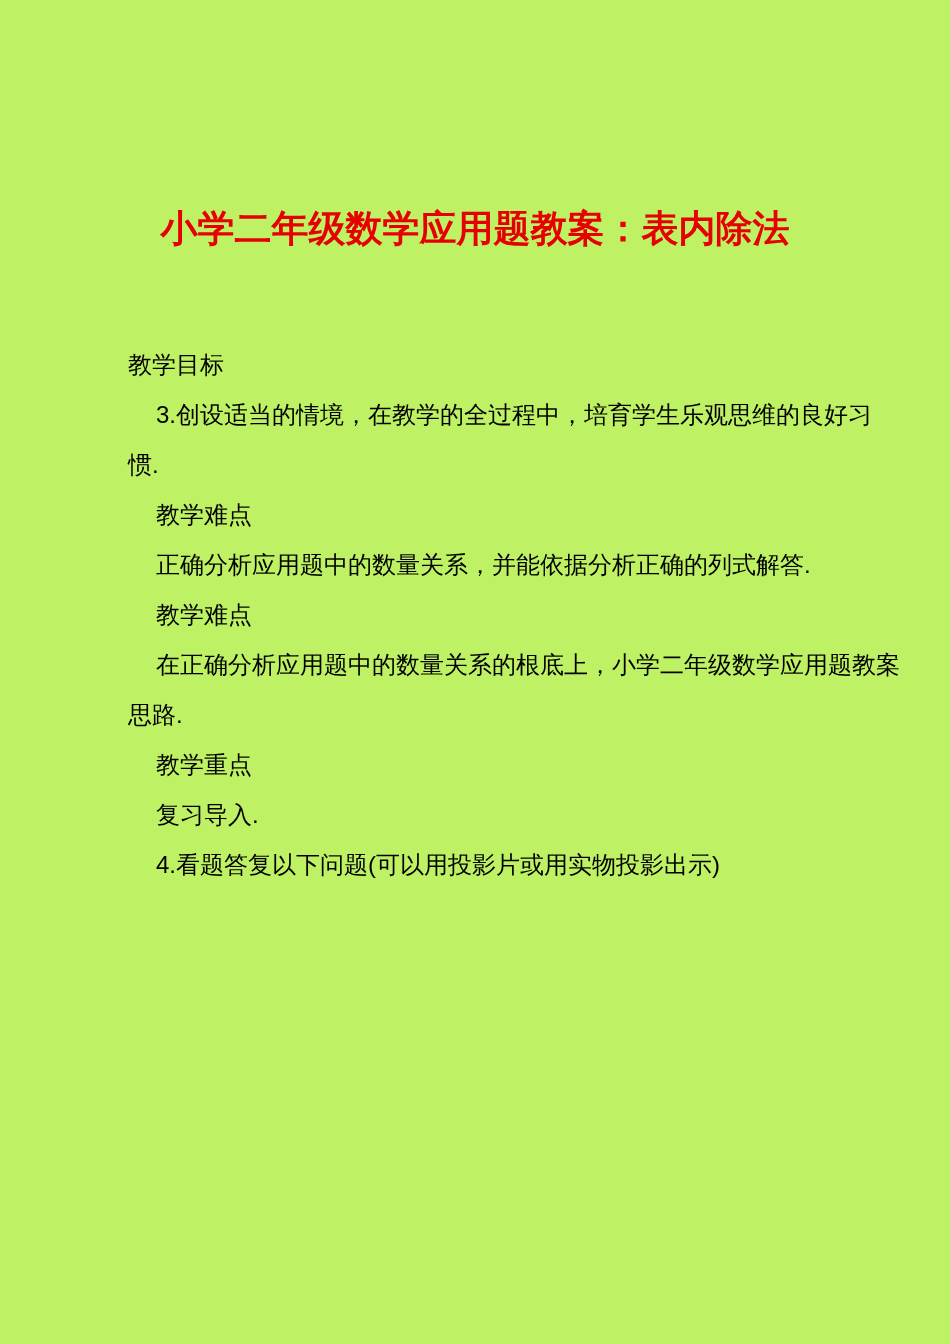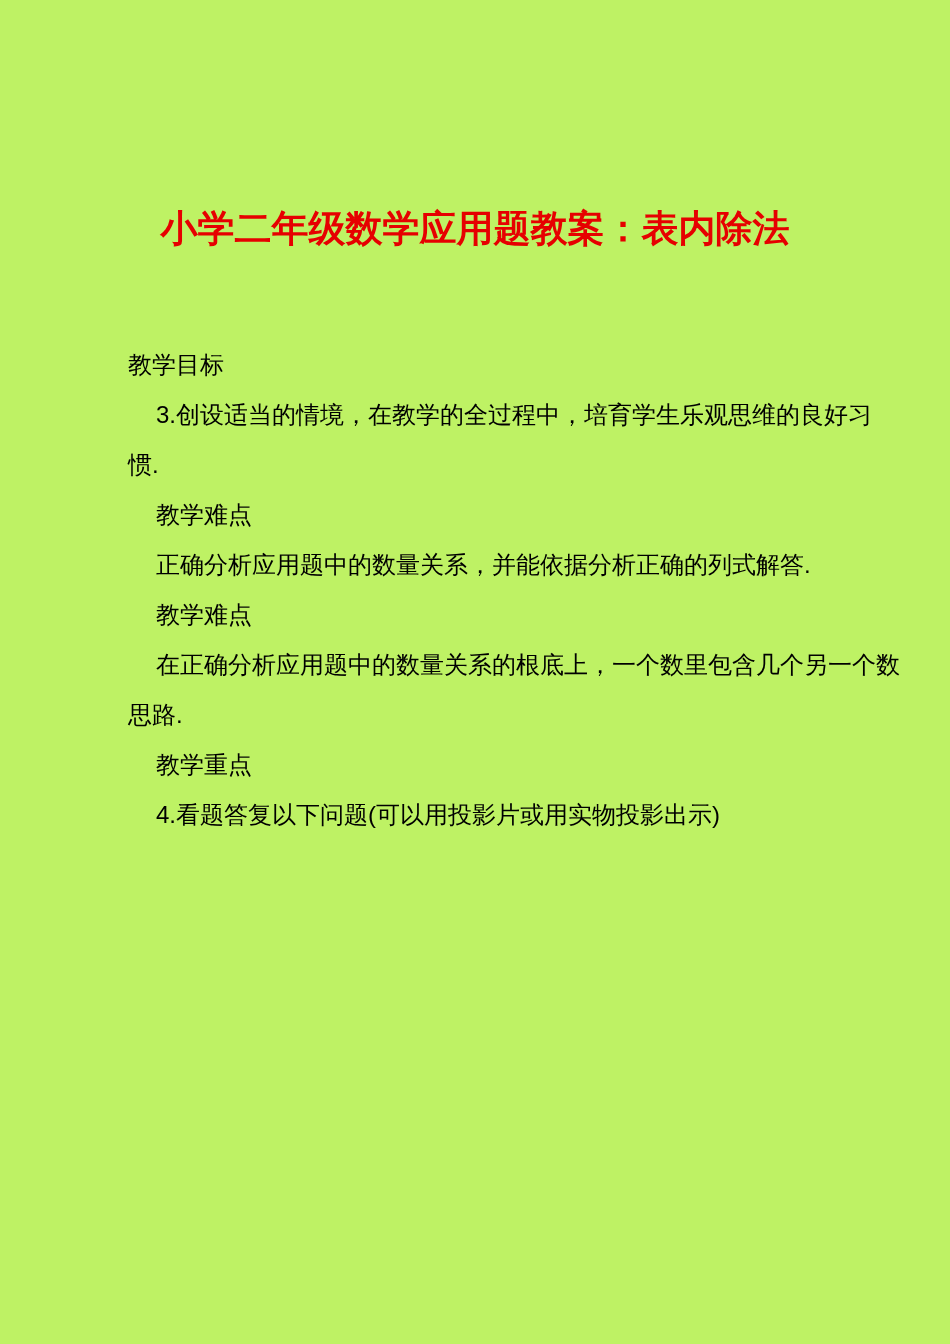--- a/index.html
+++ b/index.html
@@ -52,18 +52,19 @@
 
 <div class="page">
   <h1 class="doc-title" style="color: rgb(230, 0, 0);">小学二年级数学应用题教案：表内除法</h1>
   <div class="doc-body">
       <div class="para">教学目标</div>
       <div class="para indent">3.创设适当的情境，在教学的全过程中，培育学生乐观思维的良好习
 惯.</div>
       <div class="para indent">教学难点</div>
       <div class="para indent">正确分析应用题中的数量关系，并能依据分析正确的列式解答.</div>
       <div class="para indent">教学难点</div>
-      <div class="para indent">在正确分析应用题中的数量关系的根底上，一个数里包含几个另一个数
+      <div class="para indent">在正确分析应用题中的数量关系的根底上，小学二年级数学应用题教案
 思路.</div>
       <div class="para indent">教学重点</div>
+      <div class="para indent">复习导入.</div>
       <div class="para indent">4.看题答复以下问题(可以用投影片或用实物投影出示)</div>
     </div>
 </div>
 
 </body></html>

